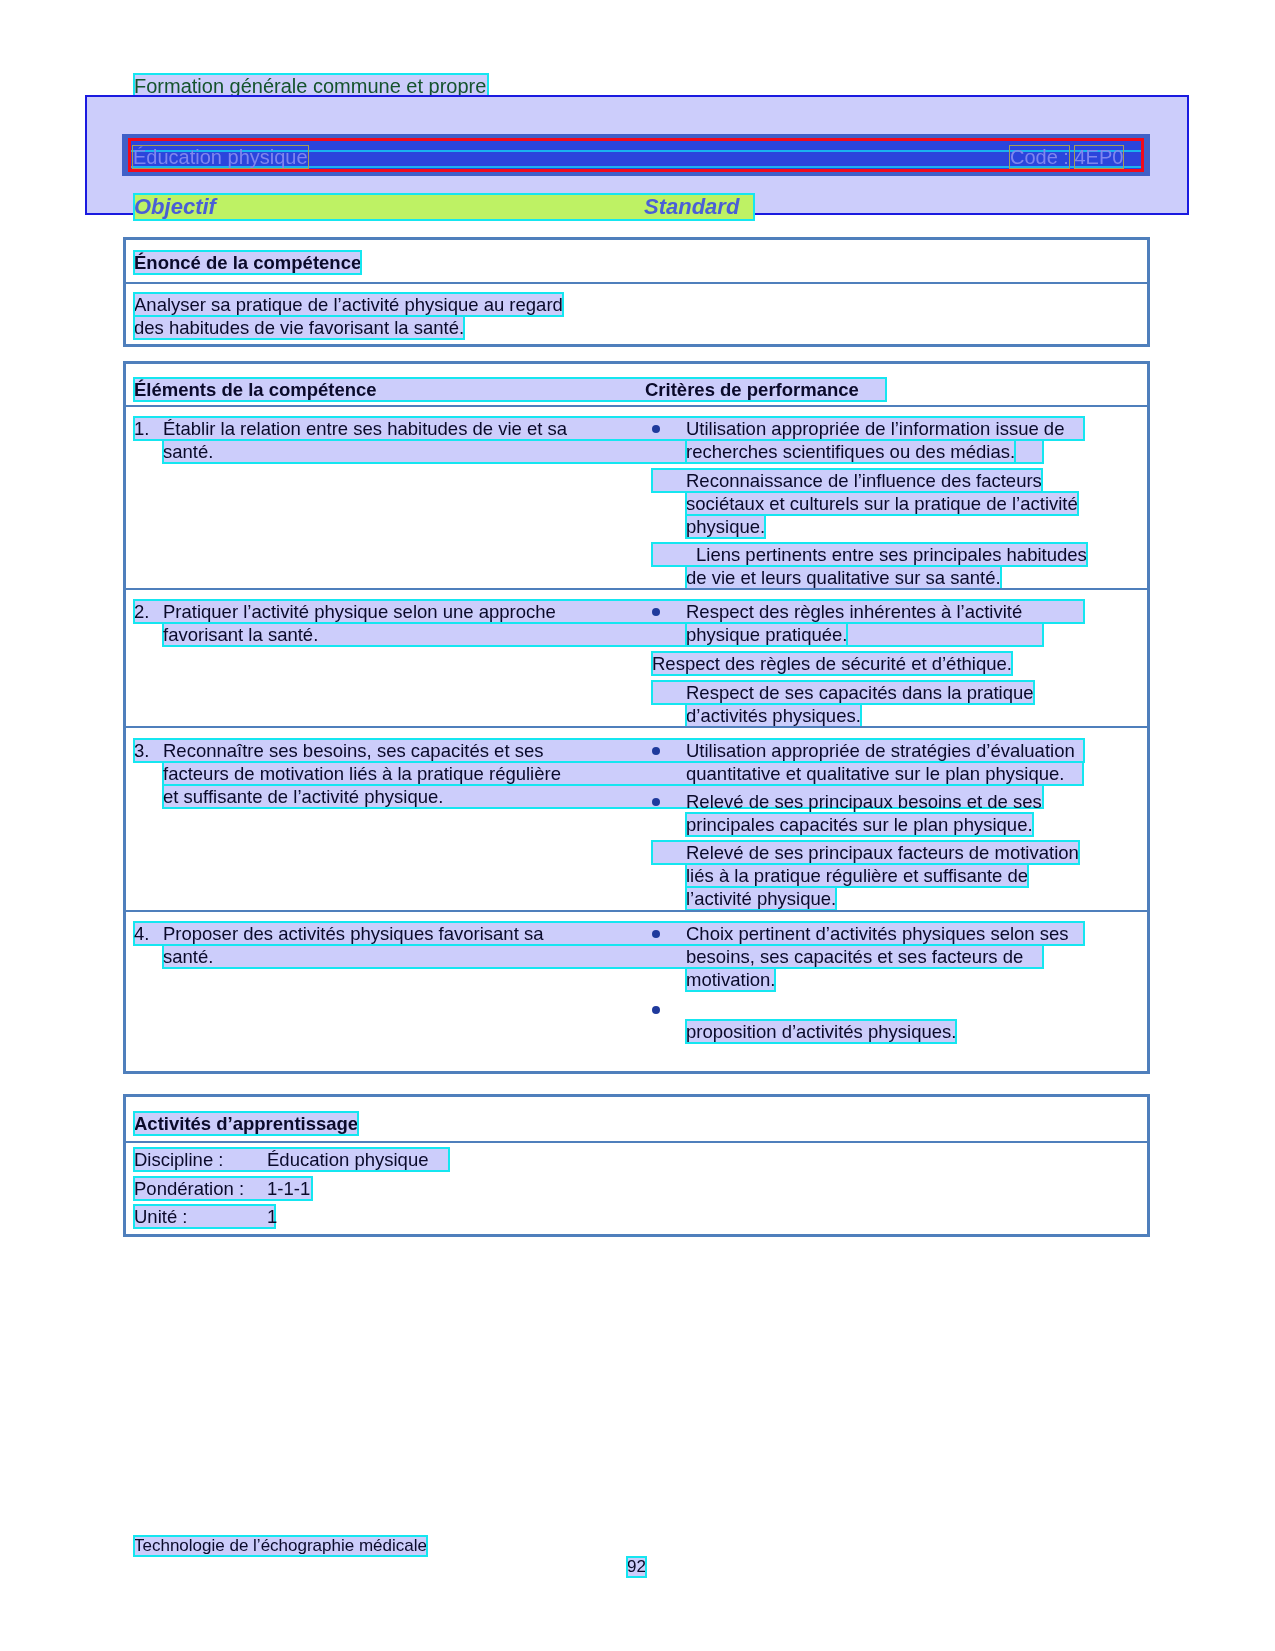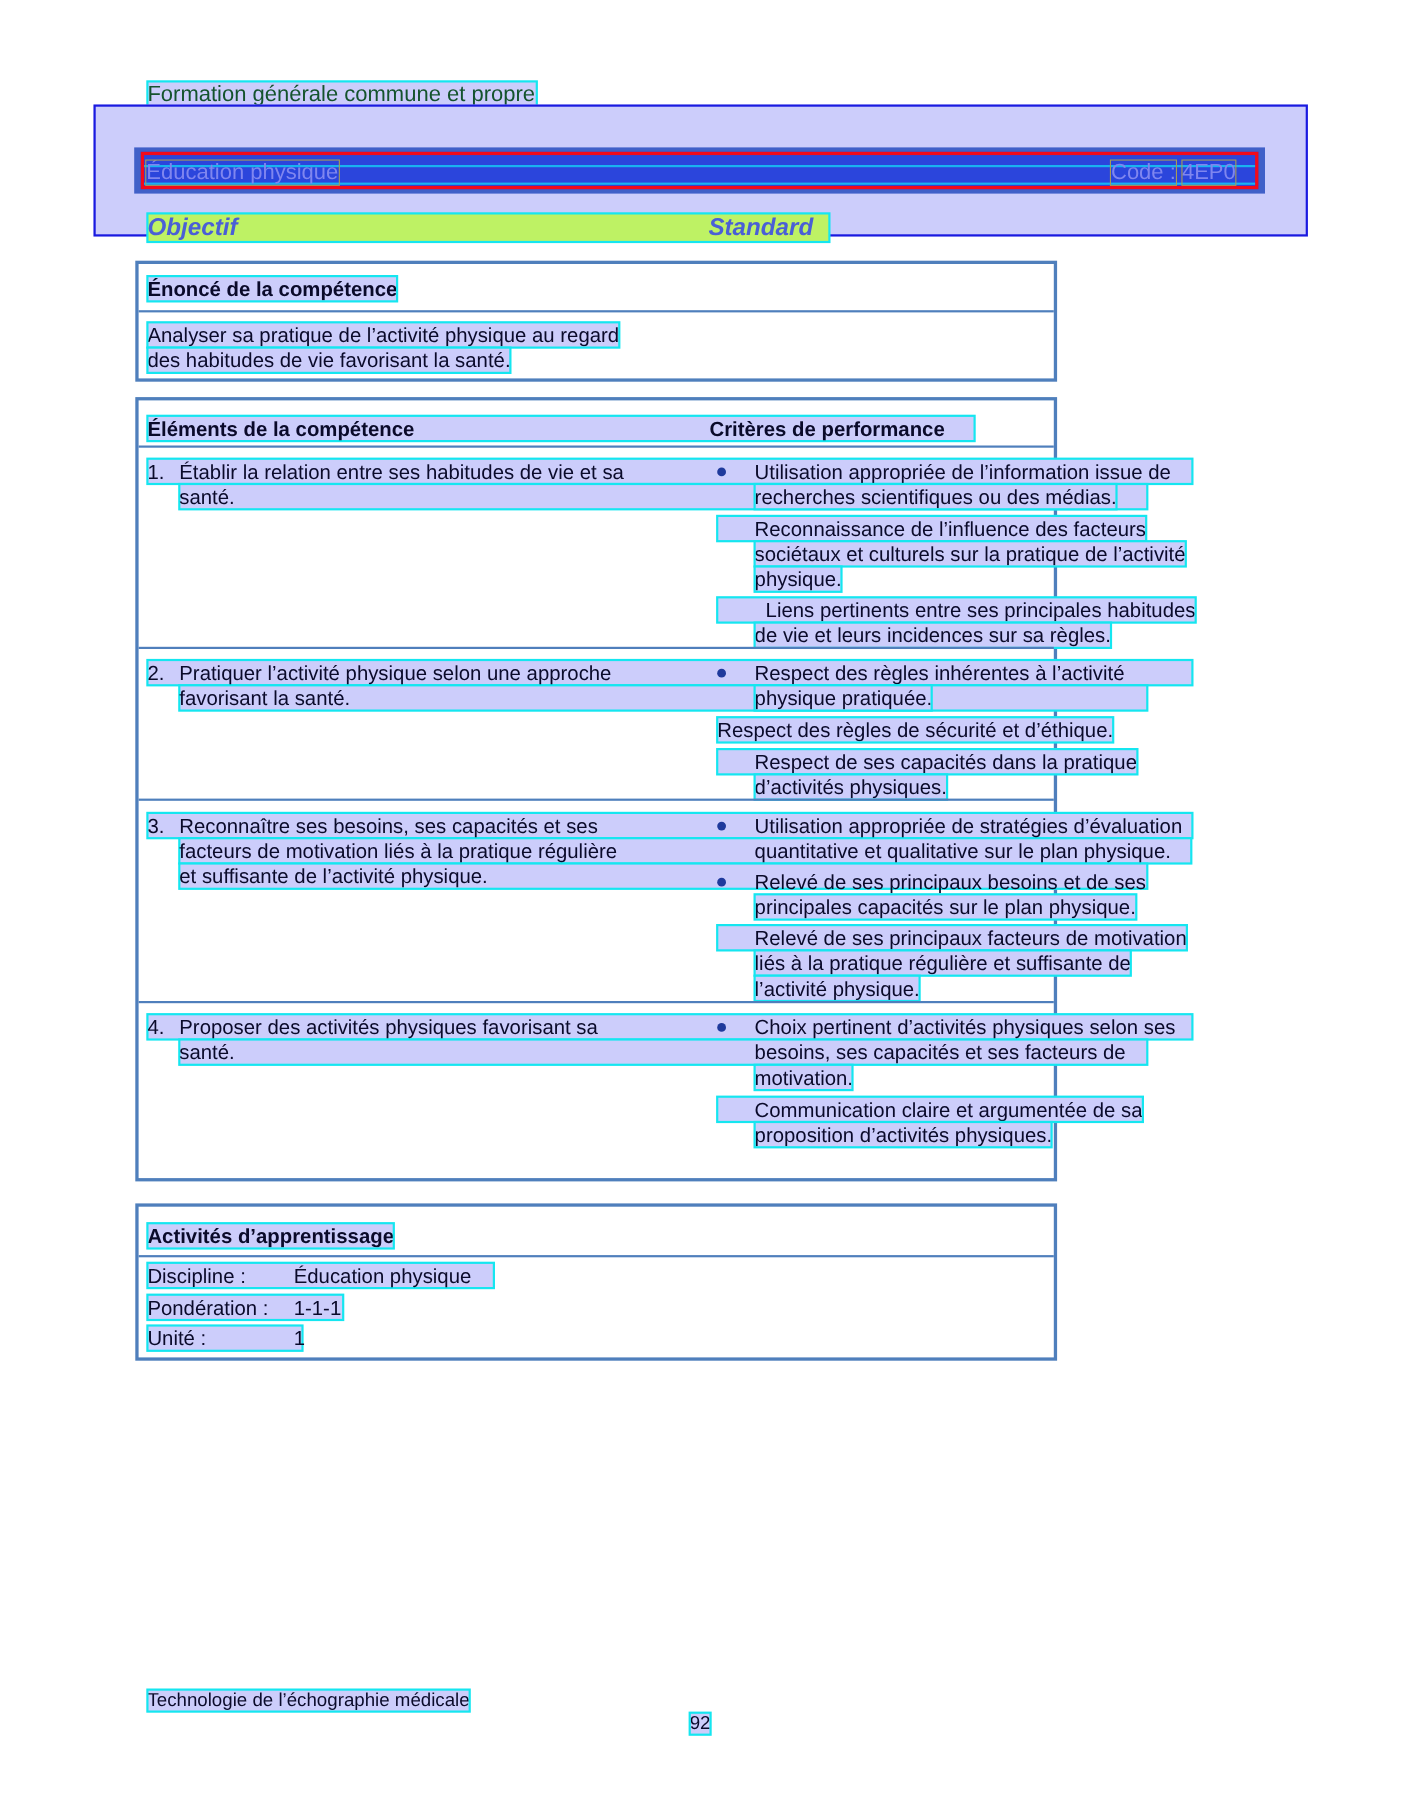--- a/index.html
+++ b/index.html
@@ -16,21 +16,21 @@
   #header-region { left:85px; top:95px; width:1104px; height:120px; background:#cccdfb; border:2px solid #1a1ae0; box-sizing:border-box; }
   #course-bar { left:122px; top:134px; width:1028px; height:42px; background:#4060c8; box-sizing:border-box; }
   #course-bar-inner { left:128px; top:138px; width:1016px; height:34px; border:3px solid #f20a1a; box-sizing:border-box; background:#2b45dc; }
   #course-bar-line { left:131px; top:150px; width:1010px; height:18px; border-top:2px solid #19b3f0; border-bottom:2px solid #19b3f0; box-sizing:border-box; }
   .course-text { font-size:20px; color:#7f86ef; line-height:20px; top:147px; }
   .word-box { outline:1px solid #a79c58; outline-offset:0; }
   #obj-std-row { left:134px; top:194px; width:620px; height:26px; }
   .italic-hdr { font-style:italic; font-weight:bold; font-size:22px; color:#4a5fd6; position:absolute; top:0; line-height:26px; }
 
   
-  .box { position:absolute; left:123px; width:838px; border:3px solid #4f7fbc; box-sizing:border-box; background:#fff; }
+  .box { position:absolute; left:123px; width:1027px; border:3px solid #4f7fbc; box-sizing:border-box; background:#fff; }
   .box .divider { position:absolute; left:0; right:0; height:2px; background:#4f7fbc; }
   .t { position:absolute; font-size:18.5px; line-height:23px; white-space:nowrap; color:#0a0a2a; }
   .b { font-weight:bold; }
   .bullet { position:absolute; width:8px; height:8px; border-radius:50%; background:#1f3a9c; }
 
   #footer-text { left:134px; top:1536px; font-size:17px; line-height:20px; }
   #page-number { left:627px; top:1557px; font-size:17px; line-height:20px; }
 </style>
 </head>
 <body>
@@ -75,21 +75,21 @@
   <span class="t" style="left:37px; top:76px;">santé.</span>
   <div class="bullet" style="left:526px; top:61px;"></div>
   <span class="t" style="left:560px; top:53px;">Utilisation appropriée de l’information issue de</span>
   <span class="t hl" style="left:560px; top:76px;">recherches scientifiques ou des médias.</span>
   <div class="bullet" style="left:526px; top:114px;"></div>
   <span class="t hl" style="left:526px; top:105px; padding-left:34px;">Reconnaissance de l’influence des facteurs</span>
   <span class="t hl" style="left:560px; top:128px;">sociétaux et culturels sur la pratique de l’activité</span>
   <span class="t hl" style="left:560px; top:151px;">physique.</span>
   <div class="bullet" style="left:526px; top:188px;"></div>
   <span class="t hl" style="left:526px; top:179px; padding-left:44px;">Liens pertinents entre ses principales habitudes</span>
-  <span class="t hl" style="left:560px; top:202px;">de vie et leurs incidences sur sa règles.</span>
+  <span class="t hl" style="left:560px; top:202px;">de vie et leurs qualitative sur sa santé.</span>
   <div class="divider" style="top:224px;"></div>
 
   <div class="hl" style="position:absolute; left:8px; top:236px; width:950px; height:23px;"></div>
   <div class="hl" style="position:absolute; left:37px; top:259px; width:880px; height:23px;"></div>
   <span class="t" style="left:8px; top:236px;">2.</span>
   <span class="t" style="left:37px; top:236px;">Pratiquer l’activité physique selon une approche</span>
   <span class="t" style="left:37px; top:259px;">favorisant la santé.</span>
   <div class="bullet" style="left:526px; top:244px;"></div>
   <span class="t" style="left:560px; top:236px;">Respect des règles inhérentes à l’activité</span>
   <span class="t hl" style="left:560px; top:259px;">physique pratiquée.</span>
@@ -122,21 +122,20 @@
   <div class="hl" style="position:absolute; left:8px; top:558px; width:950px; height:23px;"></div>
   <div class="hl" style="position:absolute; left:37px; top:581px; width:880px; height:23px;"></div>
   <span class="t" style="left:8px; top:558px;">4.</span>
   <span class="t" style="left:37px; top:558px;">Proposer des activités physiques favorisant sa</span>
   <span class="t" style="left:37px; top:581px;">santé.</span>
   <div class="bullet" style="left:526px; top:566px;"></div>
   <span class="t" style="left:560px; top:558px;">Choix pertinent d’activités physiques selon ses</span>
   <span class="t" style="left:560px; top:581px;">besoins, ses capacités et ses facteurs de</span>
   <span class="t hl" style="left:560px; top:604px;">motivation.</span>
   <div class="bullet" style="left:526px; top:642px;"></div>
-  <span class="t hl" style="left:526px; top:633px; padding-left:34px;">Communication claire et argumentée de sa</span>
   <span class="t hl" style="left:560px; top:656px;">proposition d’activités physiques.</span>
 </div>
 
 <div class="box" style="top:1094px; height:143px;">
   <span class="t b hl" style="left:8px; top:15px;">Activités d’apprentissage</span>
   <div class="divider" style="top:44px;"></div>
   <span class="t hl" style="left:8px; top:51px; width:315px;">
     <span>Discipline :</span>
     <span style="position:absolute; left:133px;">Éducation physique</span>
   </span>

